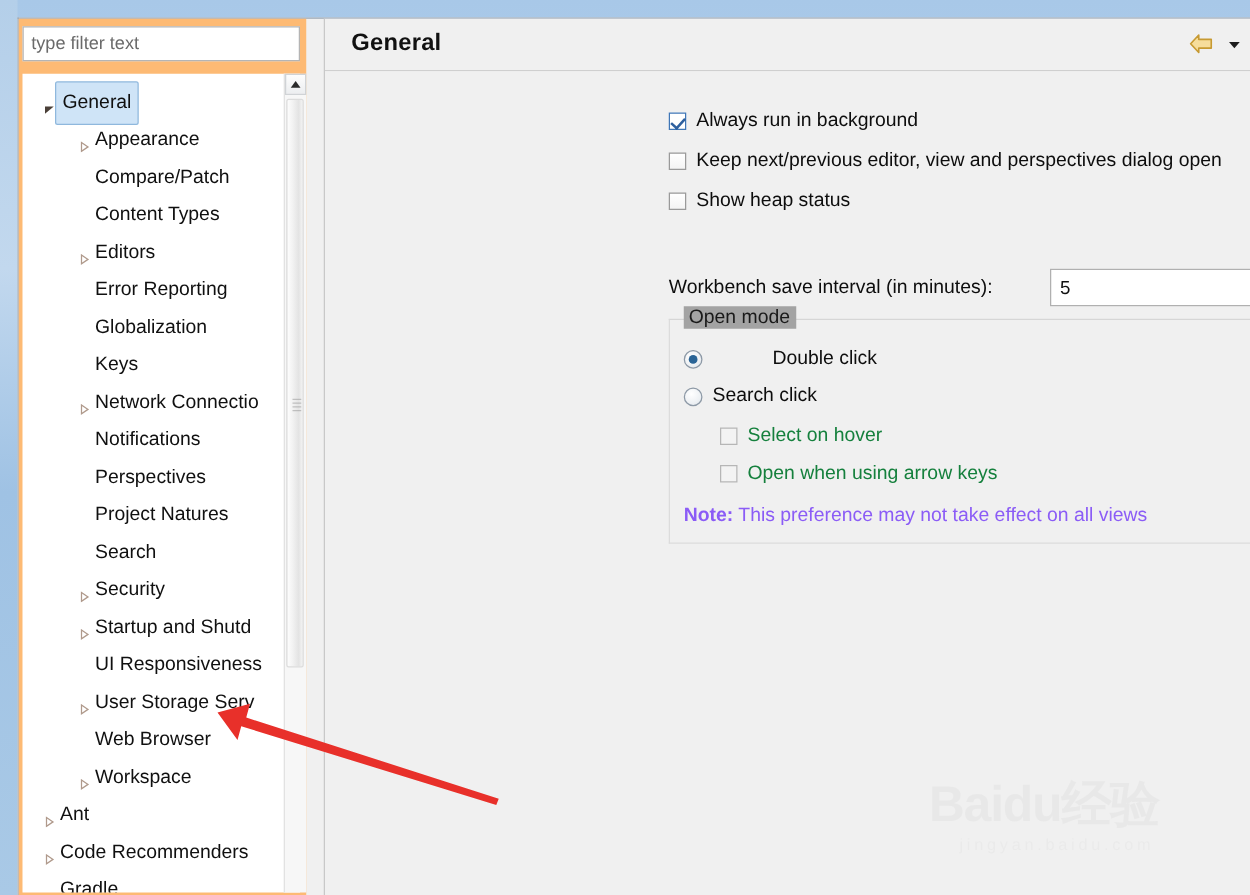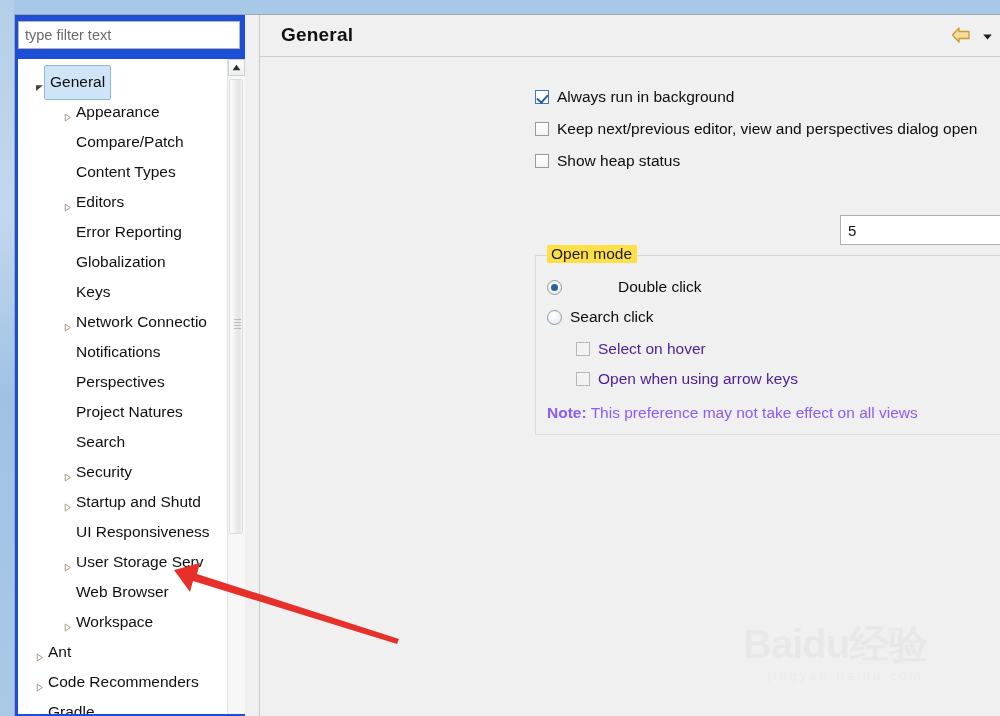--- a/index.html
+++ b/index.html
@@ -50,21 +50,21 @@
     box-sizing: border-box;
   }
 
   
   .left-pane {
     position: absolute;
     left: 0px;
     top: 0px;
     width: 230px;
     height: 702px;
-    background: #1d4ed8;
+    background: #fdba74;
     box-sizing: border-box;
   }
 
   .filter-wrap {
     position: absolute;
     left: 3px;
     top: 6px;
     width: 222px;
     height: 28px;
   }
@@ -287,21 +287,21 @@
     height: 180px;
     border: 1px solid #dcdcdc;
     border-top-color: #d6d6d6;
     background: transparent;
     box-sizing: border-box;
   }
   .group-title {
     position: absolute;
     left: 11px;
     top: -11px;
-    background: #fde047;
+    background: #a3a3a3;
     padding: 0 5px 0 4px;
     font-size: 15.5px;
     color: #1a1a1a;
   }
   .radio-row {
     position: absolute;
     display: flex;
     align-items: center;
     font-size: 15.5px;
     color: #0d0d0d;
@@ -323,21 +323,21 @@
     left: 3px; top: 3px;
     width: 7px; height: 7px;
     border-radius: 50%;
     background: #2a6496;
   }
   .sub-chk-row {
     position: absolute;
     display: flex;
     align-items: center;
     font-size: 15.5px;
-    color: #4c1d95;
+    color: #15803d;
     white-space: nowrap;
   }
   .note-row {
     position: absolute;
     left: 11px;
     top: 148px;
     font-size: 15.5px;
     color: #8b5cf6;
     white-space: nowrap;
   }
@@ -577,20 +577,21 @@
         <div class="cb-row" style="left:275px; top:63px;">
           <span class="chk"></span>
           <span>Keep next/previous editor, view and perspectives dialog open</span>
         </div>
 
         <div class="cb-row" style="left:275px; top:95px;">
           <span class="chk"></span>
           <span>Show heap status</span>
         </div>
 
+        <div class="lbl-interval">Workbench save interval (in minutes):</div>
         <input class="interval-input" type="text" value="5" style="">
 
         <div class="group">
           <div class="group-title">Open mode</div>
 
           <div class="radio-row" style="left:11px; top:22px;gap:48px;">
             <span class="radio selected"></span>
             <span>Double click</span>
           </div>
 

